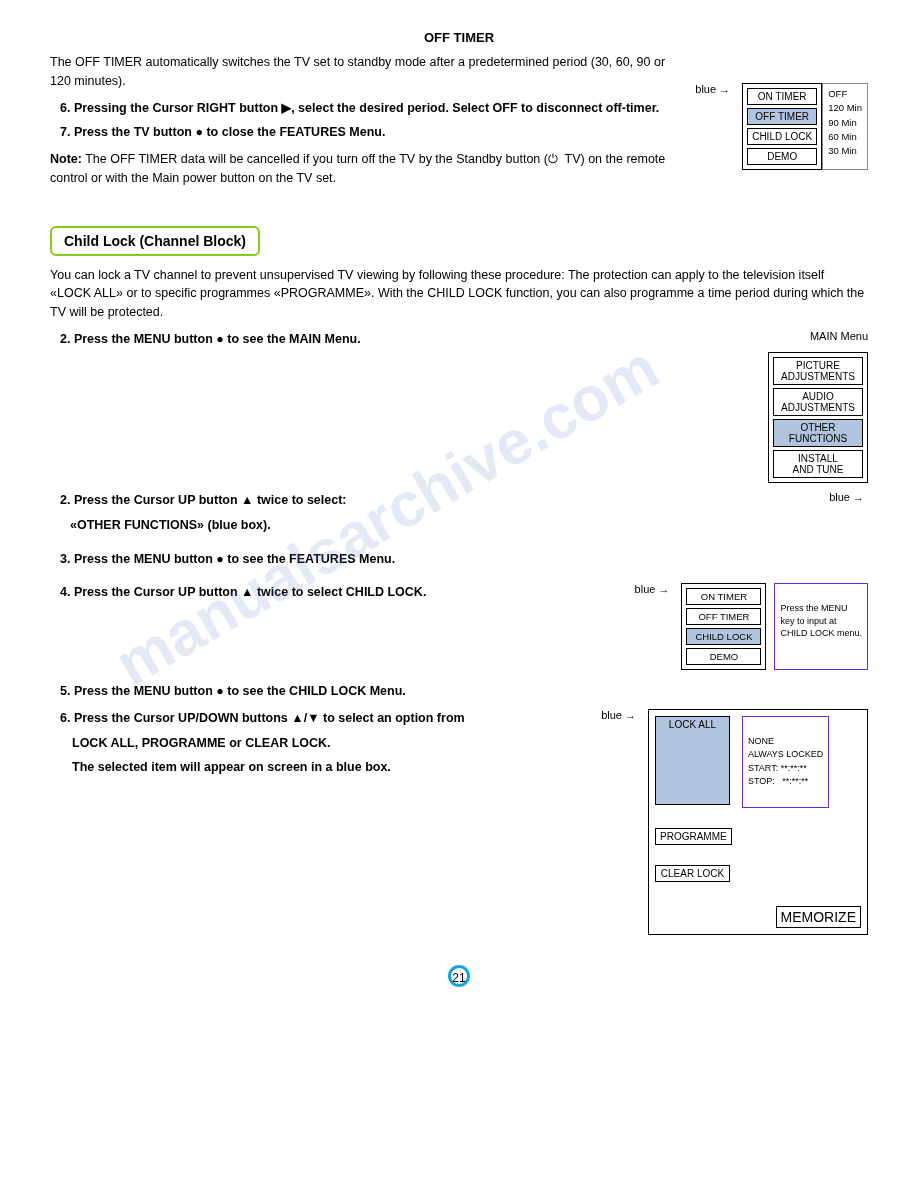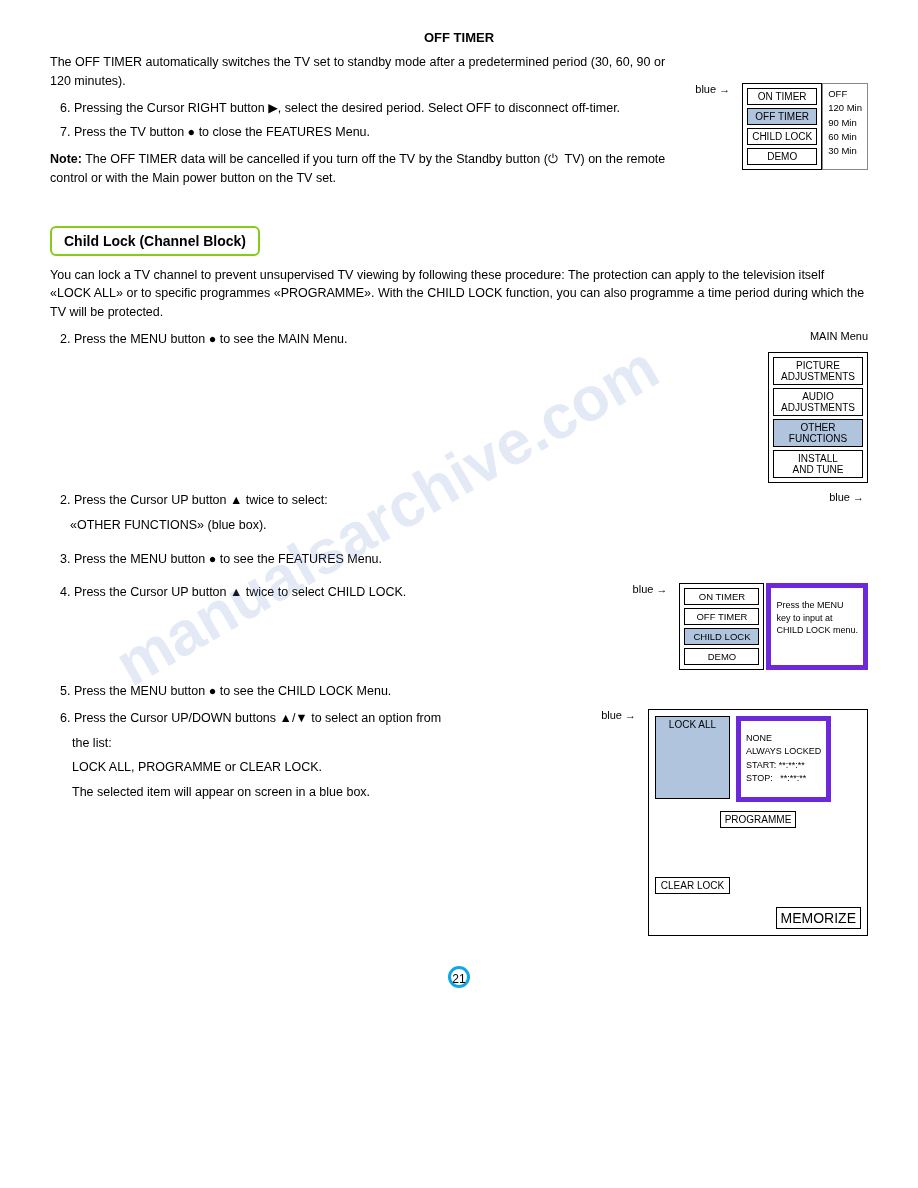--- a/index.html
+++ b/index.html
@@ -29,20 +29,21 @@
     .body-text {
       font-size: 12.5px;
       line-height: 1.5;
       margin-bottom: 6px;
     }
     .step-text {
       font-size: 12.5px;
       line-height: 1.5;
       margin-bottom: 6px;
       margin-left: 10px;
+      font-weight: bold;
     }
     .note-text {
       font-size: 12.5px;
       line-height: 1.5;
       margin-top: 8px;
     }
     .note-text strong {
       font-weight: bold;
     }
 
@@ -142,25 +143,25 @@
     .features-menu-box {
       border: 1.5px solid #000;
       padding: 4px 4px;
       min-width: 100px;
     }
     .features-menu-box .menu-item {
       font-size: 9.5px;
     }
 
     .lock-subbox {
-      border: 5px solid #6d28d9;
+      border: 1px solid #6d28d9;
       font-size: 9px;
-      padding: 11px 5px;
-      background: #fff;
-      margin-left: 2px;
+      padding: 18px 5px;
+      background: #fff;
+      margin-left: 8px;
       line-height: 1.4;
     }
 
     .off-timer-subbox {
       border: 1px solid #888;
       font-size: 9.5px;
       padding: 3px 5px;
       line-height: 1.5;
       background: #fff;
     }
@@ -269,37 +270,36 @@
       </div>
     </div>
 
     
     <div class="step-text section-gap-sm" style="margin-top:12px;">5.  Press the MENU button ● to see the CHILD LOCK Menu.</div>
 
     
     <div class="row-layout" style="margin-top:8px;">
       <div class="left-col">
         <div class="step-text">6.  Press the Cursor UP/DOWN buttons ▲/▼ to select an option from</div>
-        <div class="step-text" style="margin-left:22px;">the list:</div>
         <div class="step-text" style="margin-left:22px;">LOCK ALL, PROGRAMME or CLEAR LOCK.</div>
         <div class="step-text" style="margin-left:22px;">The selected item will appear on screen in a blue box.</div>
       </div>
       <div class="right-col" style="margin-left:20px; align-items:flex-start;">
         <div class="blue-arrow">blue →</div>
-        <div style="display:flex; flex-direction:column; gap:5px; border:1.5px solid #000; padding:6px; min-width:220px; background:#fff;">
+        <div style="display:flex; flex-direction:column; gap:16px; border:1.5px solid #000; padding:6px; min-width:220px; background:#fff;">
           <div style="display:flex; align-items:stretch; gap:4px; margin-bottom:4px;">
             <div class="menu-item selected" style="min-width:75px; font-size:10px;">LOCK ALL</div>
             <div class="lock-subbox" style="font-size:9px; line-height:1.5;">
               NONE<br>ALWAYS LOCKED<br>START: **:**:**<br>STOP:&nbsp;&nbsp; **:**:**
             </div>
           </div>
-          <div style="display:flex; align-items:stretch; gap:4px; margin-bottom:4px;justify-content:center;">
+          <div style="display:flex; align-items:stretch; gap:4px; margin-bottom:4px;">
             <div class="menu-item" style="min-width:75px; font-size:10px;">PROGRAMME</div>
           </div>
-          <div style="display:flex; align-items:stretch; gap:4px; margin-bottom:8px;margin-top:40px;">
+          <div style="display:flex; align-items:stretch; gap:4px; margin-bottom:8px;">
             <div class="menu-item" style="min-width:75px; font-size:10px;">CLEAR LOCK</div>
           </div>
           <div style="display:flex; justify-content:flex-end;">
             <div class="menu-item" style="font-size:14px; min-width:60px;">MEMORIZE</div>
           </div>
         </div>
       </div>
     </div>
   </div>
 

